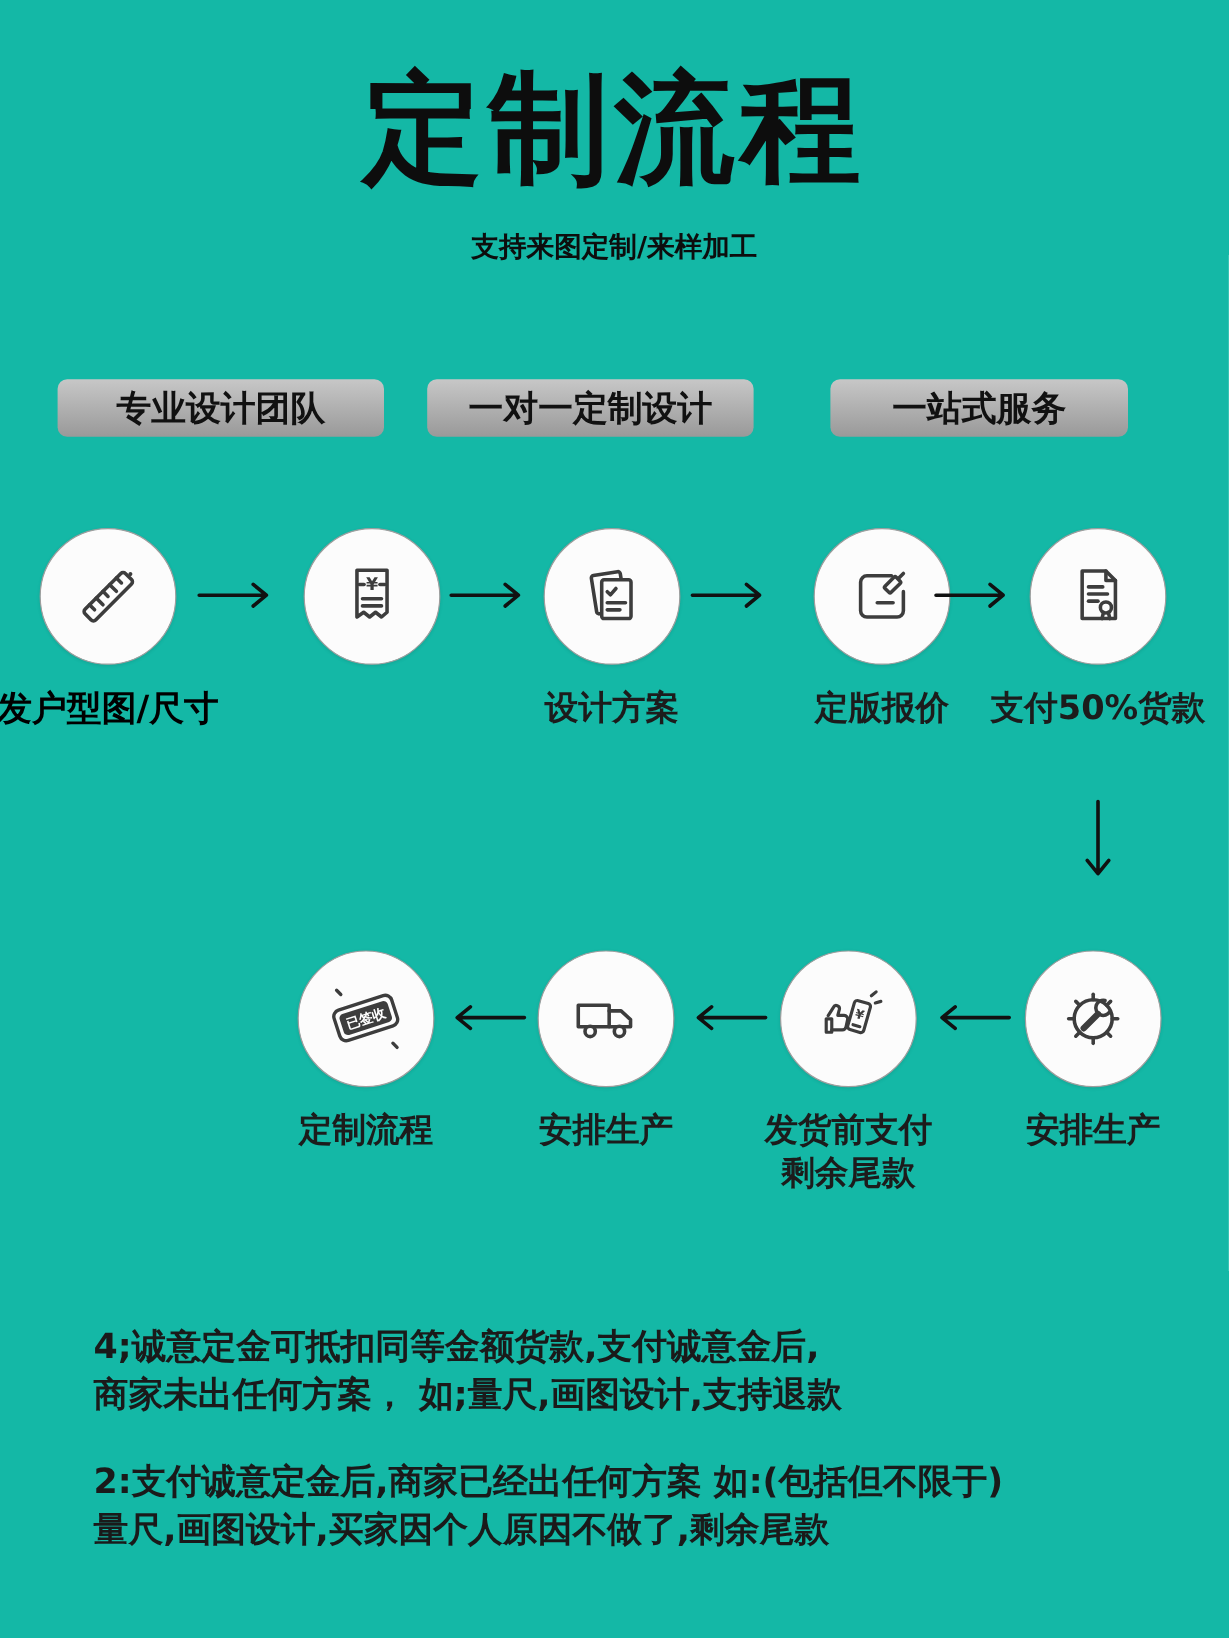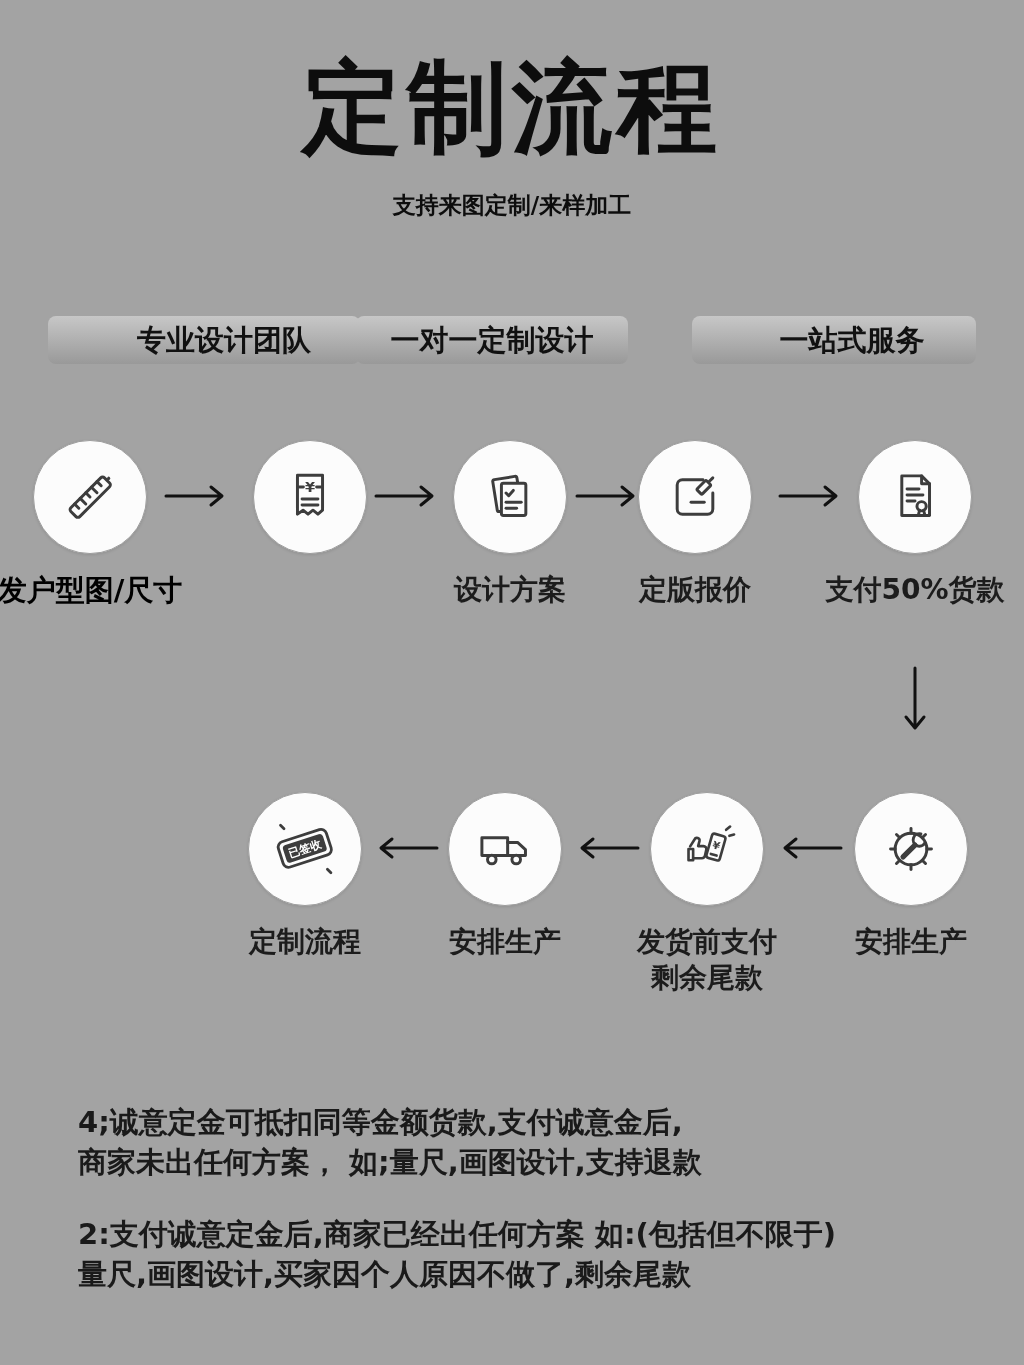--- a/index.html
+++ b/index.html
@@ -2,49 +2,49 @@
 <html><head>
 <meta charset="utf-8">
 <style>
   html, body { margin: 0; padding: 0; }
   body {
     width: 1024px; height: 1365px;
     background: #ffffff;
     font-family: "DejaVu Sans", sans-serif;
     color: #111;
   }
-  .page { position: relative; width: 1024px; height: 1365px; background: #a3a3a3; overflow: hidden; }
+  .page { position: relative; width: 1024px; height: 1365px; background: #14b8a6; overflow: hidden; }
 
   .title {
     position: absolute; top: 50px; left: 0; width: 100%;
     margin: 0; text-align: center;
     font-size: 100px; font-weight: bold; letter-spacing: 5px; color: #0d0d0d;
     line-height: 1.15;
   }
   .subtitle {
     position: absolute; top: 190px; left: 0; width: 100%;
     text-align: center; font-size: 23px; font-weight: bold; color: #0d0d0d;
   }
 
   .badge {
     position: absolute; top: 316px; height: 48px; line-height: 48px;
     text-align: center; font-size: 29px; font-weight: bold; color: #111;
     background: linear-gradient(180deg, #c7c7c7, #999999);
     border-radius: 8px;
   }
-  .badge1 { left: 48px;  width: 272px; padding-left: 40px; }
+  .badge1 { left: 48px;  width: 272px; }
   .badge2 { left: 356px; width: 272px; }
-  .badge3 { left: 692px; width: 248px; padding-left: 36px; }
+  .badge3 { left: 692px; width: 248px; }
 
   .row { position: absolute; left: 0; width: 100%; }
   .row1 { top: 440px; height: 240px; }
   .row2 { top: 792px; height: 250px; }
 
   .step { position: absolute; top: 0; width: 230px; text-align: center; }
-  .r1s1 { left: -25px; } .r1s2 { left: 195px; } .r1s3 { left: 395px; } .r1s4 { left: 580px; } .r1s5 { left: 800px; }
+  .r1s1 { left: -25px; } .r1s2 { left: 195px; } .r1s3 { left: 395px; } .r1s4 { left: 620px; } .r1s5 { left: 800px; }
   .r2s1 { left: 190px; } .r2s2 { left: 390px; } .r2s3 { left: 592px; } .r2s4 { left: 796px; }
 
   .circle {
     width: 112px; height: 112px; margin: 0 auto;
     border: 1.5px solid #9e9e9e; border-radius: 50%;
     background: #fcfcfc;
     box-shadow: 0 1px 3px rgba(0,0,0,0.10);
     display: flex; align-items: center; justify-content: center;
   }
   .step-label {

